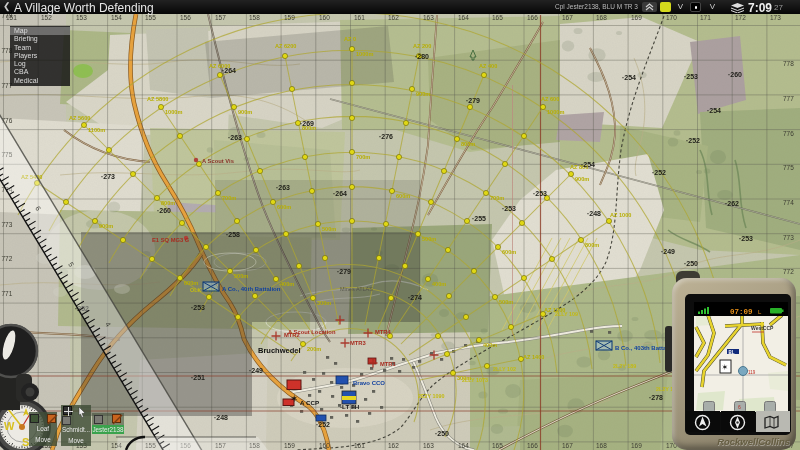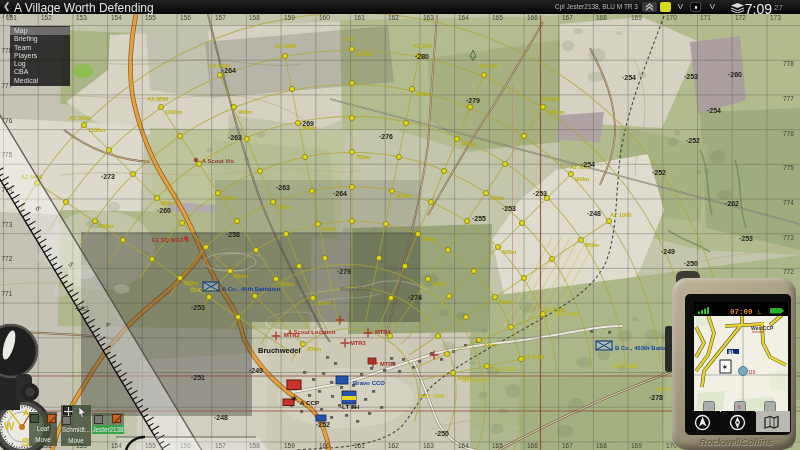--- a/index.html
+++ b/index.html
@@ -15,21 +15,21 @@
 #unitbar{position:absolute;left:0;top:0}
 .upanel{position:absolute;background:rgba(62,76,54,0.8)}
 .ulabel{position:absolute;font-size:6.3px;color:#e8e8e8;text-align:center;white-space:nowrap}
 .uicon{position:absolute;width:9px;height:9px}
 #gps{position:absolute;left:672px;top:276px;width:128px;height:174px}
 #gpsbody{position:absolute;left:0;top:2px;width:124px;height:172px;border-radius:15px;background:linear-gradient(150deg,#bdb296,#a2987e 50%,#857c66);box-shadow:inset -3px -4px 7px rgba(0,0,0,0.4), inset 2px 2px 4px rgba(255,255,255,0.4)}
 #gpsbez{position:absolute;left:13px;top:18px;width:106px;height:141px;background:#0d0d0d;border-radius:5px}
 #gpsmap{position:absolute;left:22px;top:37px;width:94px;height:99px;background:#f1eee4;overflow:hidden}
 #gpsstat{position:absolute;left:22px;top:26px;width:94px;height:11px;background:#000}
 .gbtn{position:absolute;top:135px;width:34px;height:21px;background:#0a0a0a}
-#rc{position:absolute;left:10px;top:160px;width:108px;text-align:center;font-size:9.5px;font-weight:bold;font-style:italic;color:#655d42;text-shadow:0.5px 0.5px 0 rgba(255,255,255,0.35)}
+#rc{position:absolute;left:10px;top:160px;width:108px;text-align:right;font-size:9.5px;font-weight:bold;font-style:italic;color:#655d42;text-shadow:0.5px 0.5px 0 rgba(255,255,255,0.35)}
 </style></head><body>
 <div id="stage">
 <svg class="abs" style="left:0;top:0" width="800" height="450">
 <rect x="0" y="0" width="800" height="450" fill="#c5c7ae"></rect>
 <polygon points="0,14 66,14 66,240 0,240" fill="#c8c5b8" opacity="1"></polygon>
 <polygon points="0,240 70,240 70,450 0,450" fill="#c8c5b8" opacity="1"></polygon>
 <polygon points="64,30 130,33 128,107 60,104" fill="#acb786" opacity="1"></polygon>
 <polygon points="110,35 232,30 228,132 118,136 66,102 108,70" fill="#dad7c8" opacity="1"></polygon>
 <polygon points="146,30 208,27 211,98 150,90" fill="#c4c4b2" opacity="1"></polygon>
 <polygon points="210,26 392,20 398,96 322,128 212,112" fill="#d7d4c5" opacity="1"></polygon>
@@ -648,21 +648,21 @@
       </svg>
  <div class="tbbtn" style="right:129px;width:11px;background:#d4da1c"></div>
  <span style="position:absolute;right:117px;top:2px;font-size:8px;color:#ccc">V</span>
  <div class="tbbtn" style="right:99px;width:11px;background:#000;border:1px solid #444"></div>
  <div style="position:absolute;right:103px;top:6px;width:2.5px;height:2.5px;border-radius:50%;background:#fff"></div>
  <span style="position:absolute;right:85px;top:2px;font-size:8px;color:#ccc">V</span>
  <svg class="abs" style="right:56px;top:2.5px" width="13" height="10">
         <path d="M6.5,0 L13,2.5 L6.5,5 L0,2.5 Z" fill="#ddd"></path>
         <path d="M0,5 L6.5,7.5 L13,5 M0,7.5 L6.5,10 L13,7.5" stroke="#ddd" stroke-width="1" fill="none"></path>
       </svg>
- <span style="position:absolute;right:28px;top:1px;font-size:14px;color:#eee;font-weight:normal">7:09</span>
+ <span style="position:absolute;right:28px;top:1px;font-size:12px;color:#eee;font-weight:bold">7:09</span>
  <span style="position:absolute;right:17px;top:3px;font-size:8px;color:#999">27</span>
 </div>
 
 <div id="menu">
  <div class="sel">Map</div>
       <div>Briefing</div>
       <div>Team</div>
       <div>Players</div>
       <div>Log</div>
       <div>CBA</div>

